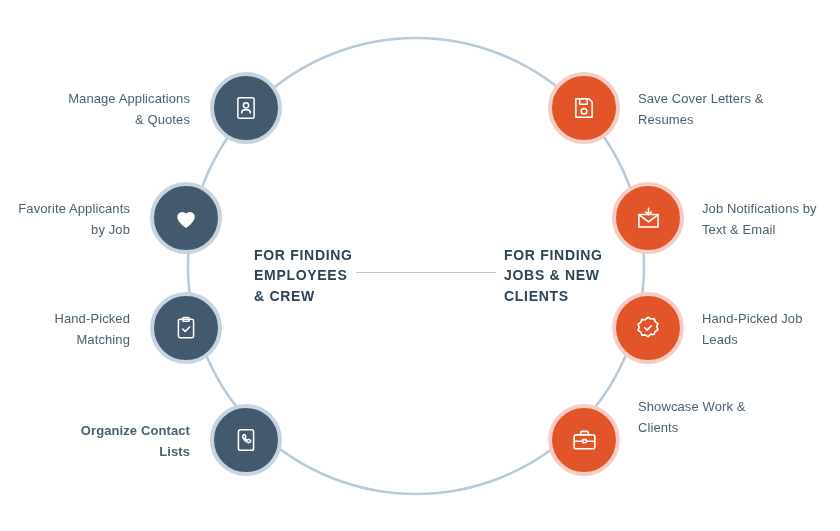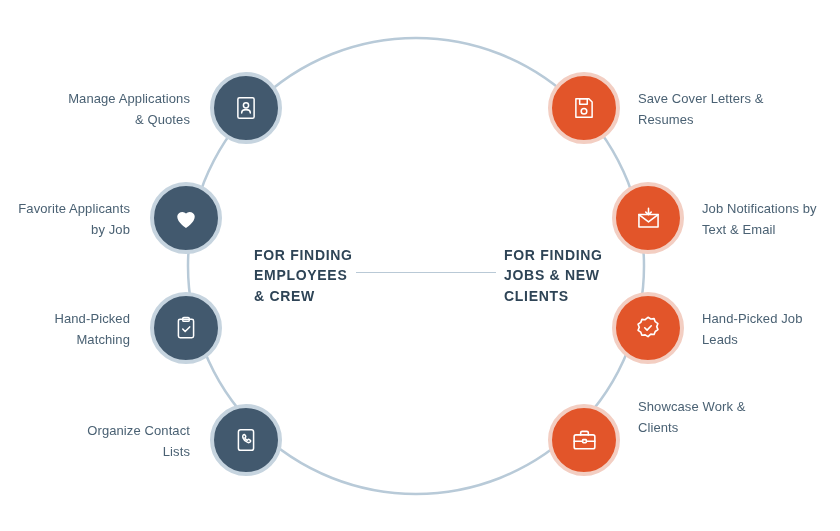--- a/index.html
+++ b/index.html
@@ -123,21 +123,21 @@
 Matching</div>
 
 <div class="node node-blue" style="left:210px; top:404px; width:72px; height:72px;">
   <span>
     <svg width="26" height="26" viewBox="0 0 24 24" fill="none" stroke="#ffffff" stroke-width="1.4" stroke-linecap="round" stroke-linejoin="round">
       <rect x="5" y="2.5" width="14" height="19" rx="2"></rect>
       <path d="M9.6 7.2c.5-.4 1.1-.3 1.4.2l.7 1.1c.2.4.1.8-.2 1.1l-.5.4c.4 1 1.2 1.8 2.2 2.2l.4-.5c.3-.3.7-.4 1.1-.2l1.1.7c.5.3.6.9.2 1.4-.6.7-1.6 1-2.5.6-2-.8-3.6-2.4-4.4-4.4-.3-.9-.1-1.9.5-2.6z"></path>
     </svg>
   </span>
 </div>
-<div class="label label-left" style="left:50px; top:421px; width:140px;">Organize Contact
+<div class="label label-left" style="left:50px; top:421px; width:140px;font-weight:bold;">Organize Contact
 Lists</div>
 
 <div class="node node-orange" style="left:548px; top:72px; width:72px; height:72px;">
   <span>
     <svg width="26" height="26" viewBox="0 0 24 24" fill="none" stroke="#ffffff" stroke-width="1.4" stroke-linecap="round" stroke-linejoin="round">
       <path d="M4.5 3.5h12L19.5 6.5v14H4.5z"></path>
       <rect x="8" y="3.5" width="7" height="5"></rect>
       <circle cx="12" cy="15" r="2.6"></circle>
     </svg>
   </span>

